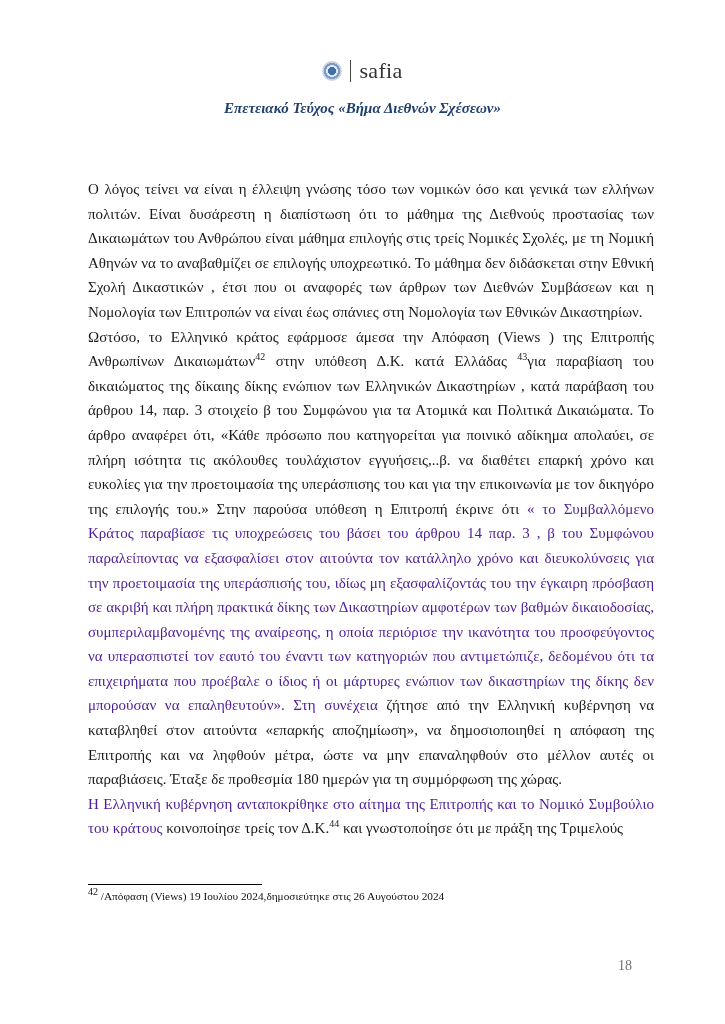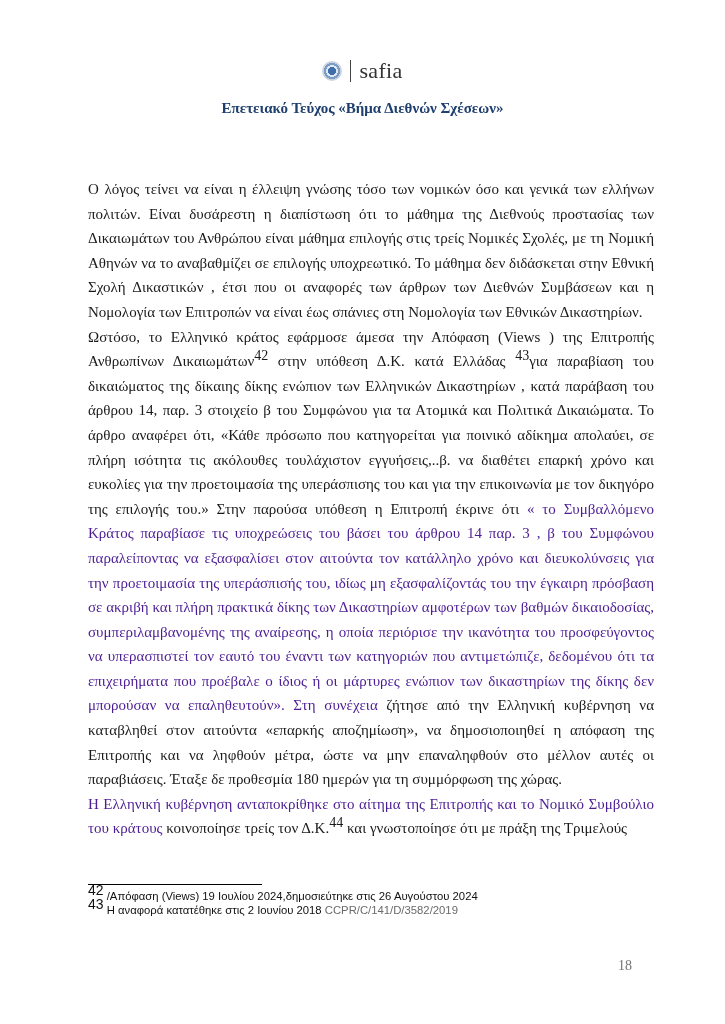--- a/index.html
+++ b/index.html
@@ -3,29 +3,29 @@
 <meta charset="utf-8">
 <style>
   html, body { margin: 0; padding: 0; background: #ffffff; }
   body { width: 725px; height: 1024px; position: relative; overflow: hidden;
          font-family: "Liberation Serif", "DejaVu Serif", serif; color: #1a1a1a; }
   .header-logo { position: absolute; top: 58px; left: 0; width: 725px; display: flex; justify-content: center; align-items: center; gap: 4px; }
   .logo-emblem { width: 20px; height: 20px; border-radius: 50%; background: radial-gradient(circle at 50% 50%, #3f6fa8 0 4px, #dfe8f2 4px 6px, #7a9cc5 6px 8px, #c9d4e0 8px 10px); }
   .logo-bar { width: 1px; height: 22px; background: #444; margin: 0 4px; }
   .logo-text { font-family: "Liberation Serif", "DejaVu Serif", serif; font-size: 22px; color: #333; letter-spacing: 0.3px; }
   .journal-title { position: absolute; top: 100px; left: 0; width: 725px; text-align: center;
-                   font-weight: bold; font-size: 15px; color: #1f3f6e; }
+                   font-style: italic; font-weight: bold; font-size: 15px; color: #1f3f6e; }
   .body-text { position: absolute; top: 133px; left: 88px; width: 566px; font-size: 15px; line-height: 24.6px; text-align: justify; margin-top: 44px; }
   .body-text p { margin: 0; }
   .gray { color: #4c1d95; }
   .b { font-weight: normal; }
-  sup { font-size: 14px; vertical-align: super; line-height: 0; }
+  sup { font-size: 10px; vertical-align: super; line-height: 0; }
   .fn-rule { position: absolute; top: 884px; left: 88px; width: 174px; height: 1px; background: #000; }
   .footnotes { position: absolute; top: 890px; left: 88px; width: 560px;
-               font-family: Liberation Sans, sans-serif; font-size: 11.3px; line-height: 13.6px; color: #111; }
+               font-family: Liberation Serif, serif; font-size: 11.3px; line-height: 13.6px; color: #111; }
   .footnotes div { white-space: nowrap; }
   .fn-ref { color: #6a6a6a; }
   .page-number { position: absolute; top: 958px; left: 618px; font-family: Liberation Serif, serif; font-size: 14px; color: #737373; }
 </style>
 </head>
 <body>
 
 <div class="header-logo">
   <span class="logo-emblem"></span>
   <span class="logo-bar"></span>
@@ -37,16 +37,15 @@
 <div class="body-text">
   <p>Ο λόγος τείνει να είναι  η έλλειψη γνώσης τόσο των νομικών όσο και γενικά των ελλήνων πολιτών. Είναι δυσάρεστη η διαπίστωση ότι το μάθημα της Διεθνούς προστασίας των Δικαιωμάτων του Ανθρώπου είναι μάθημα επιλογής στις τρείς Νομικές Σχολές, με τη Νομική Αθηνών να το αναβαθμίζει σε επιλογής υποχρεωτικό. Το μάθημα δεν διδάσκεται στην Εθνική Σχολή Δικαστικών , έτσι που οι αναφορές των άρθρων των Διεθνών Συμβάσεων και η Νομολογία των Επιτροπών να είναι έως σπάνιες στη Νομολογία των Εθνικών Δικαστηρίων.</p>
   <p><span> Ωστόσο, το Ελληνικό κράτος εφάρμοσε άμεσα την  Απόφαση (Views )  της Επιτροπής Ανθρωπίνων Δικαιωμάτων</span><sup>42</sup><span>   στην υπόθεση Δ.Κ. κατά Ελλάδας  </span><sup>43</sup><span>για παραβίαση του δικαιώματος της δίκαιης δίκης ενώπιον των Ελληνικών Δικαστηρίων , κατά παράβαση του άρθρου 14, παρ. 3 στοιχείο β του Συμφώνου για τα Ατομικά και Πολιτικά Δικαιώματα. Το άρθρο αναφέρει ότι, «Κάθε πρόσωπο που κατηγορείται για ποινικό αδίκημα απολαύει, σε πλήρη ισότητα τις ακόλουθες τουλάχιστον εγγυήσεις,..β. να διαθέτει επαρκή χρόνο και ευκολίες για την προετοιμασία της υπεράσπισης του και για την επικοινωνία με τον δικηγόρο της επιλογής του.»</span><span class="b"> Στην παρούσα υπόθεση η Επιτροπή έκρινε ότι</span><span class="gray">  « το Συμβαλλόμενο Κράτος παραβίασε τις υποχρεώσεις του βάσει του άρθρου 14 παρ. 3 , β  του Συμφώνου παραλείποντας να εξασφαλίσει στον αιτούντα τον κατάλληλο χρόνο και διευκολύνσεις για την προετοιμασία της υπεράσπισής του, ιδίως μη εξασφαλίζοντάς του την έγκαιρη πρόσβαση σε ακριβή και πλήρη πρακτικά δίκης των Δικαστηρίων αμφοτέρων των βαθμών δικαιοδοσίας, συμπεριλαμβανομένης της αναίρεσης, η οποία περιόρισε την ικανότητα του προσφεύγοντος να υπερασπιστεί τον εαυτό του έναντι των κατηγοριών που αντιμετώπιζε, δεδομένου ότι τα επιχειρήματα που προέβαλε ο ίδιος ή οι μάρτυρες ενώπιον των δικαστηρίων της δίκης δεν μπορούσαν να επαληθευτούν». Στη συνέχεια </span><span class="b"> ζήτησε από την Ελληνική κυβέρνηση</span><span>  να καταβληθεί στον αιτούντα «επαρκής αποζημίωση», να δημοσιοποιηθεί η απόφαση  της Επιτροπής και να ληφθούν μέτρα, ώστε να μην επαναληφθούν στο μέλλον αυτές οι παραβιάσεις. Έταξε δε προθεσμία 180 ημερών για τη συμμόρφωση της χώρας.</span></p>
   <p><span class="gray">Η Ελληνική κυβέρνηση ανταποκρίθηκε στο αίτημα της Επιτροπής και το Νομικό Συμβούλιο του κράτους </span><span class="b">κοινοποίησε τρείς τον Δ.Κ.</span><sup>44</sup><span class="b"> και  γνωστοποίησε ότι με πράξη της Τριμελούς</span></p>
 </div>
 
 <div class="fn-rule"></div>
 
 <div class="footnotes">
   <div><sup>42</sup><span> /Απόφαση (Views) 19 Ιουλίου 2024,δημοσιεύτηκε στις 26 Αυγούστου 2024</span></div>
-  <div><sup>43</sup><span> Η αναφορά κατατέθηκε στις 2 Ιουνίου 2018 </span><span class="fn-ref">CCPR/C/141/D/3582/2019</span></div>
 </div>
 
 <div class="page-number">18</div>
 
 </body></html>

